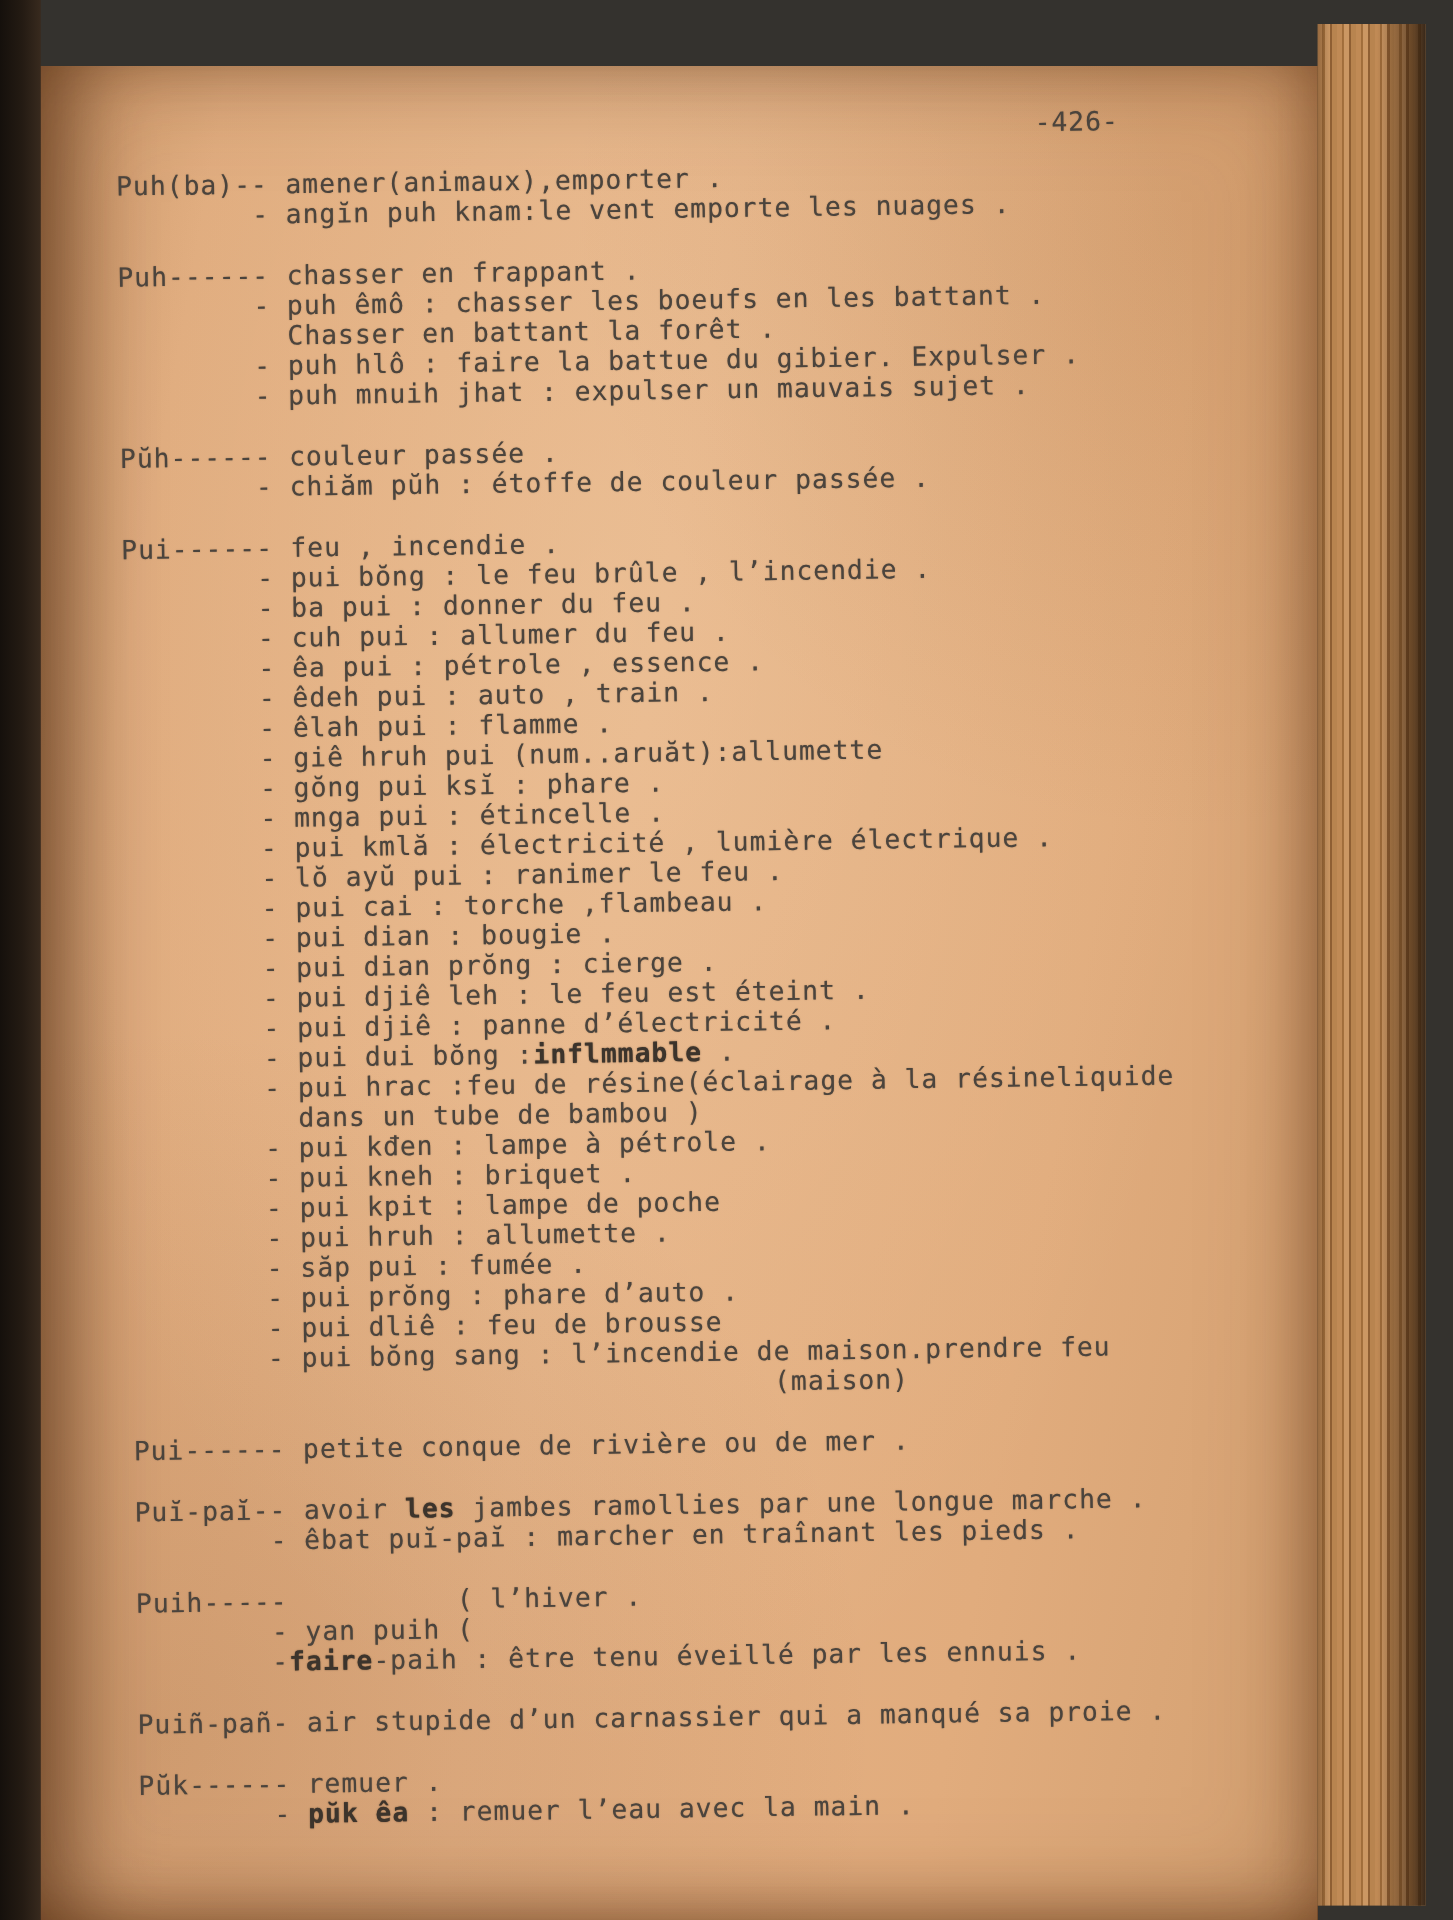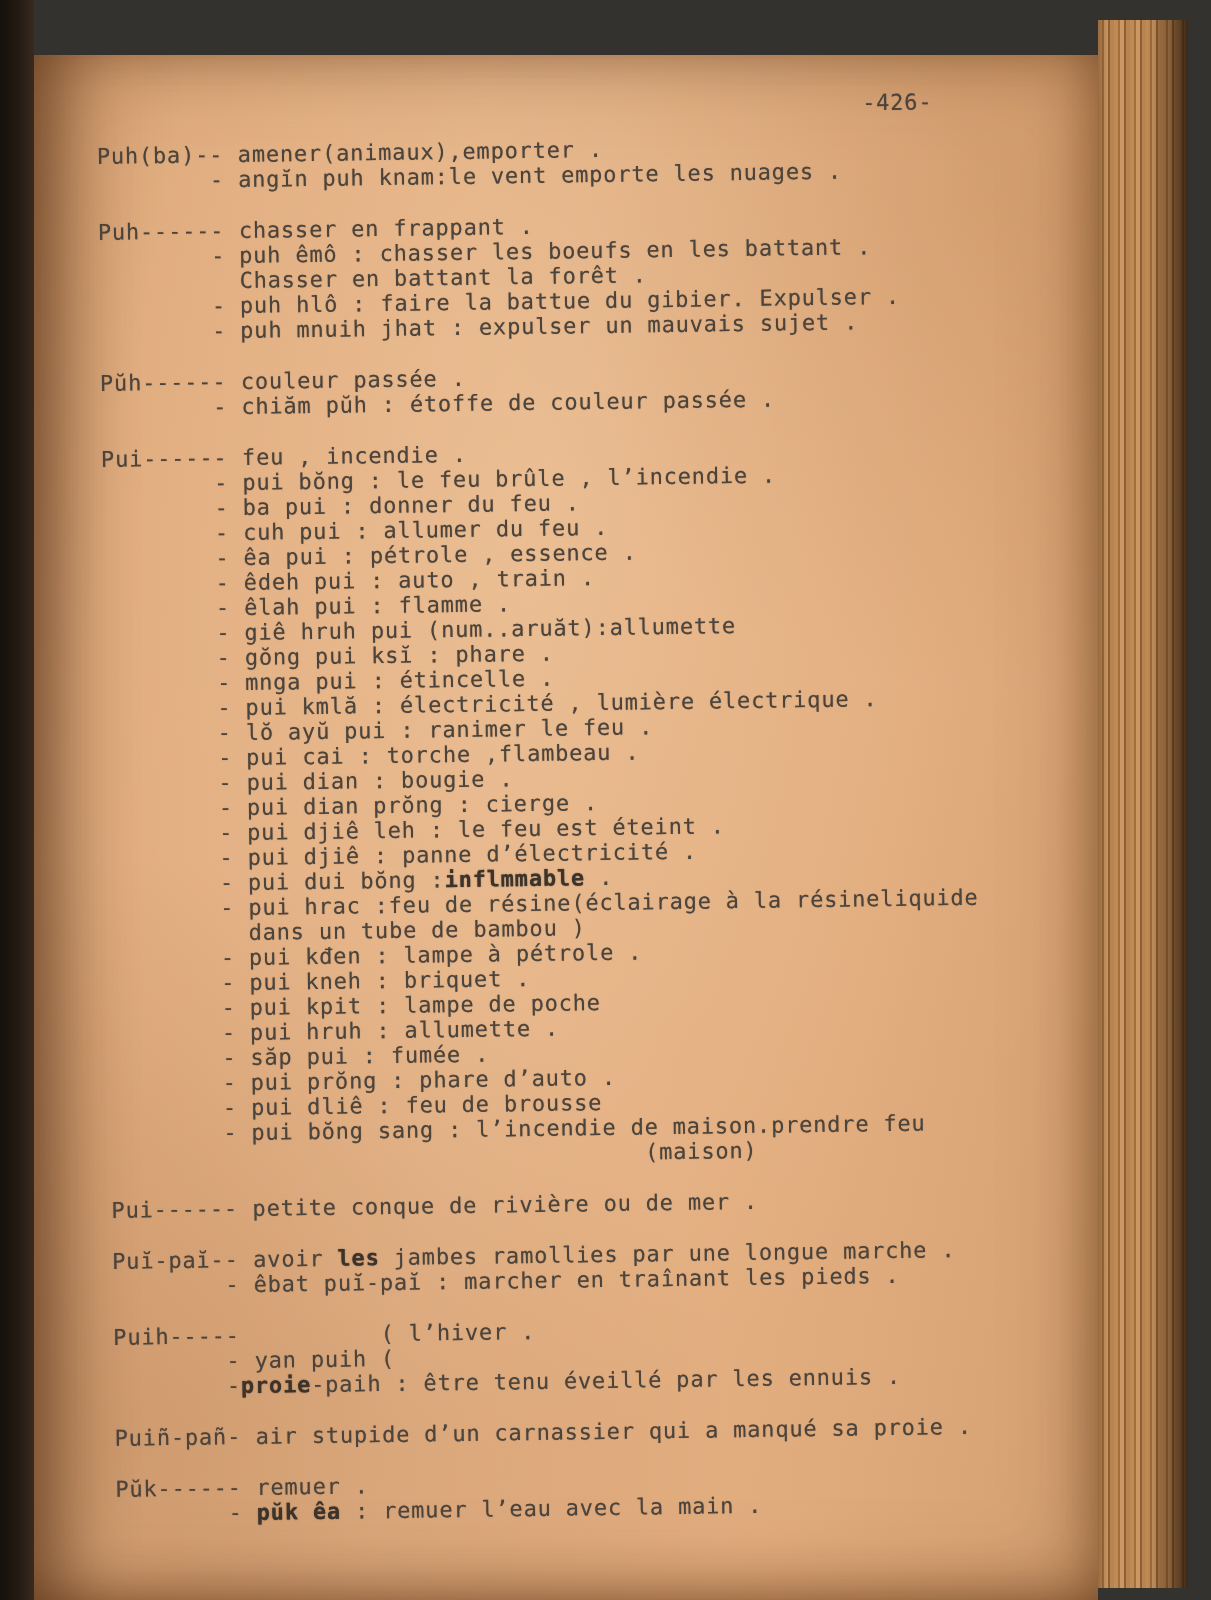--- a/index.html
+++ b/index.html
@@ -148,21 +148,21 @@
     <div class="entry-lines">
               <div class="entry-line" style="margin-left: 0px;"><span>avoir </span><span class="bold">les</span><span> jambes ramollies par une longue marche .</span></div>
               <div class="entry-line" style="margin-left: -28.1px;"><span>- êbat puĭ-paĭ : marcher en traînant les pieds .</span></div>
             </div>
   </div>
           <div class="entry">
     <span class="headword">Puih-----</span>
     <div class="entry-lines">
               <div class="entry-line" style="margin-left: 126.45px;"><span>( l’hiver .</span></div>
               <div class="entry-line" style="margin-left: -28.1px;"><span>- yan puih (</span></div>
-              <div class="entry-line" style="margin-left: -28.1px;"><span>-</span><span class="bold">proie</span><span>-paih : être tenu éveillé par les ennuis .</span></div>
+              <div class="entry-line" style="margin-left: -28.1px;"><span>-</span><span class="bold">faire</span><span>-paih : être tenu éveillé par les ennuis .</span></div>
             </div>
   </div>
           <div class="entry">
     <span class="headword">Puiñ-pañ-</span>
     <div class="entry-lines">
               <div class="entry-line" style="margin-left: 0px;"><span>air stupide d’un carnassier qui a manqué sa proie .</span></div>
             </div>
   </div>
           <div class="entry">
     <span class="headword">Pŭk------</span>

